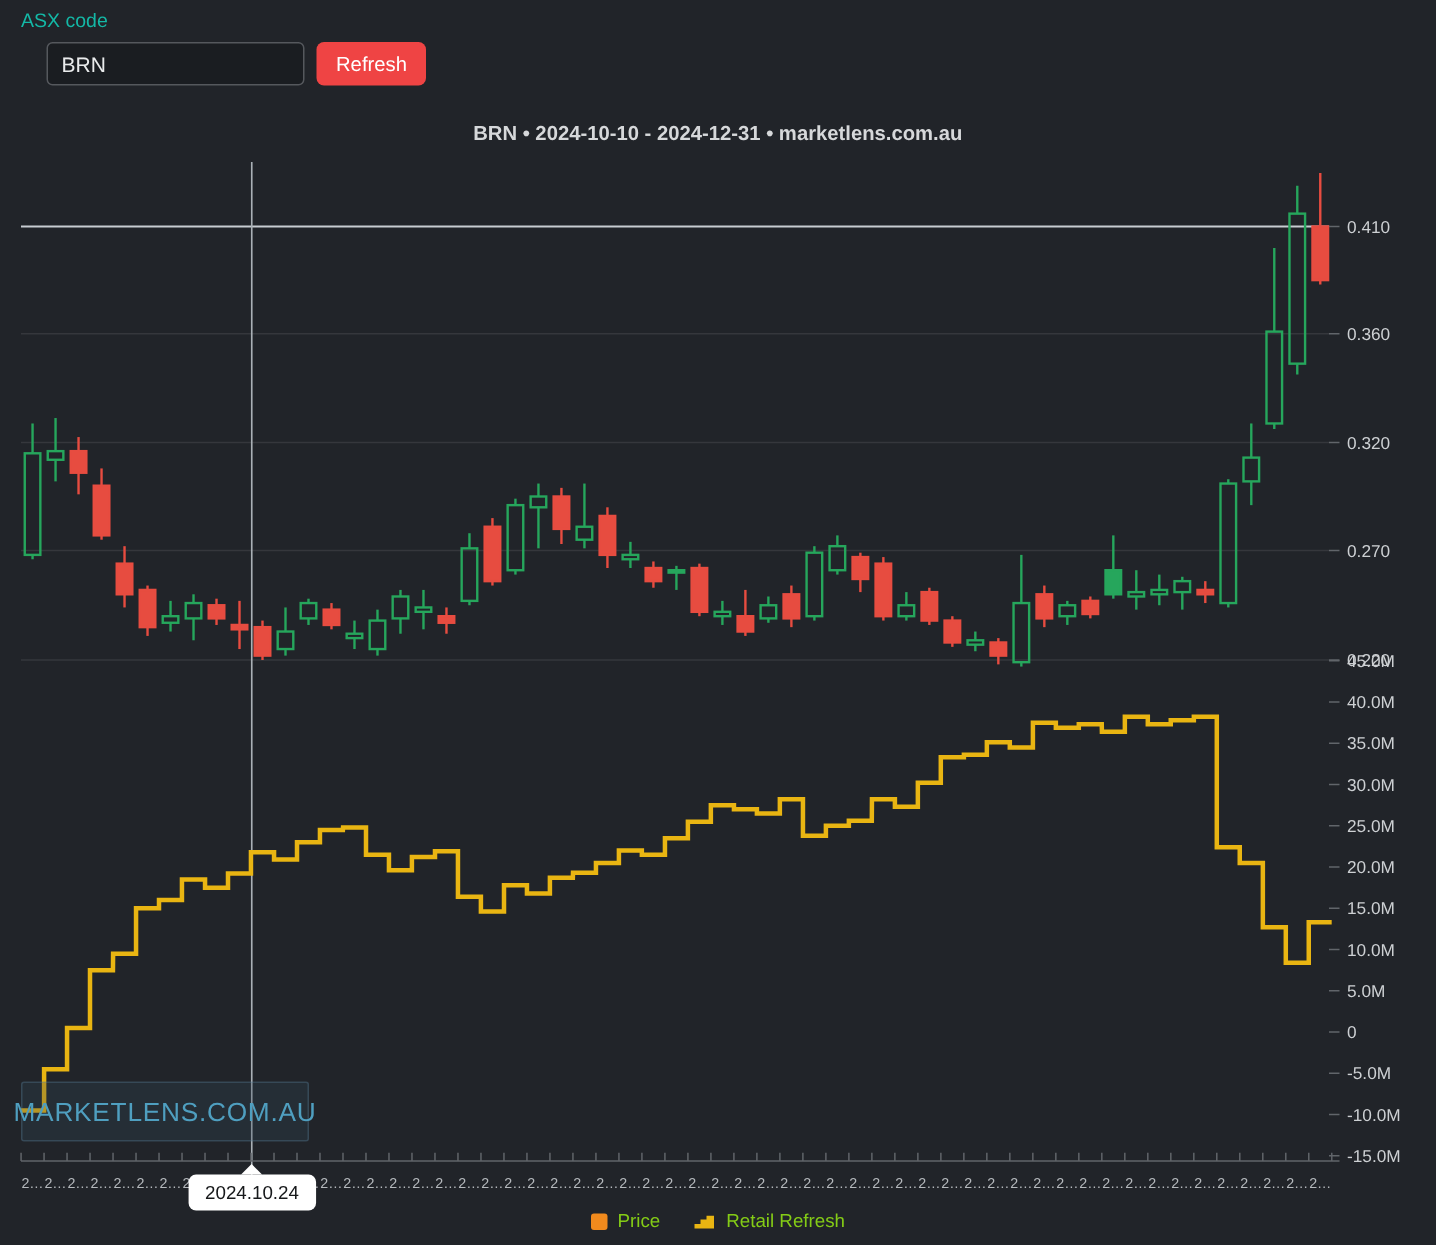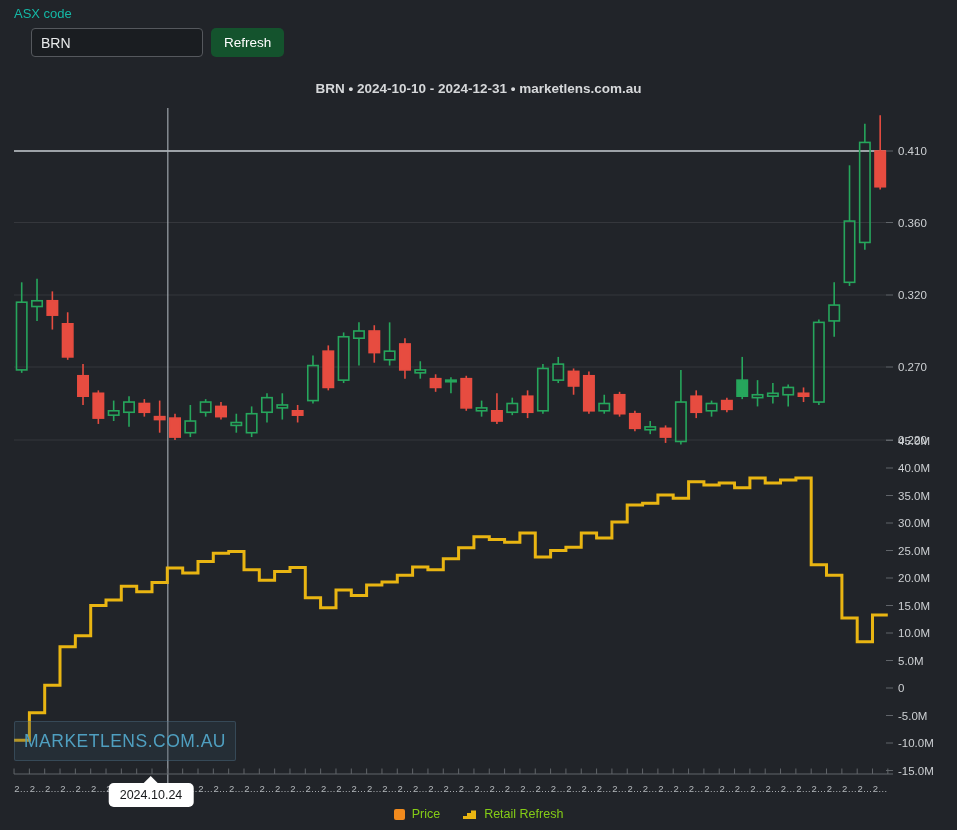--- a/index.html
+++ b/index.html
@@ -7,31 +7,31 @@
     font-family:"Liberation Sans", sans-serif; }
   #app { position:relative; width:957px; height:830px; background:#212429; }
   #chart-svg { position:absolute; left:0; top:0; z-index:1; }
 
   .asx-label { position:absolute; left:14px; top:6px; font-size:13px; color:#14b8a6; z-index:3; }
   .asx-input { position:absolute; left:31px; top:28px; width:172px; height:29px;
     background:#1a1d21; border:1px solid #55585d; border-radius:4px; color:#e9ebec;
     font-size:14px; padding:0 9px; outline:none; z-index:3;
     font-family:"Liberation Sans", sans-serif; }
   .refresh-btn { position:absolute; left:211px; top:28px; height:29px; padding:0 13px;
-    background:#14532d; border:none; border-radius:5px; color:#ffffff; font-size:13.5px;
+    background:#ef4444; border:none; border-radius:5px; color:#ffffff; font-size:13.5px;
     cursor:pointer; z-index:3; font-family:"Liberation Sans", sans-serif; }
   .chart-title { position:absolute; left:0; top:81px; width:957px; text-align:center;
     font-size:13.5px; font-weight:bold; color:#d6d8da; z-index:3; }
 
-  .watermark { position:absolute; left:14px; top:721px; width:222px; height:40px;
+  .watermark { position:absolute; left:14px; top:721px; width:192px; height:40px;
     border-radius:2px; background:rgba(52,73,88,0.28); border:1px solid rgba(95,140,165,0.30);
     display:flex; align-items:center; justify-content:center; z-index:4;
     color:#4f9fc0; font-size:17.5px; letter-spacing:0.5px; }
 
-  .x-tooltip { position:absolute; left:151px; top:783px; transform:translateX(-50%);
+  .x-tooltip { position:absolute; left:168px; top:783px; transform:translateX(-50%);
     background:#ffffff; color:#17191b; font-size:12.5px; padding:5px 11px;
     border-radius:5px; z-index:5; white-space:nowrap; }
   .x-tooltip .tip-arrow { position:absolute; top:-7px; left:50%; margin-left:-7px;
     width:0; height:0; border-left:7px solid transparent; border-right:7px solid transparent;
     border-bottom:7px solid #ffffff; }
 
   .legend { position:absolute; left:0; top:807px; width:957px; display:flex;
     justify-content:center; align-items:center; gap:22px; z-index:3; }
   .legend-item { display:flex; align-items:center; gap:7px; color:#84cc16; font-size:12.5px; }
   .swatch-square { width:11px; height:11px; border-radius:2px; display:inline-block; }

